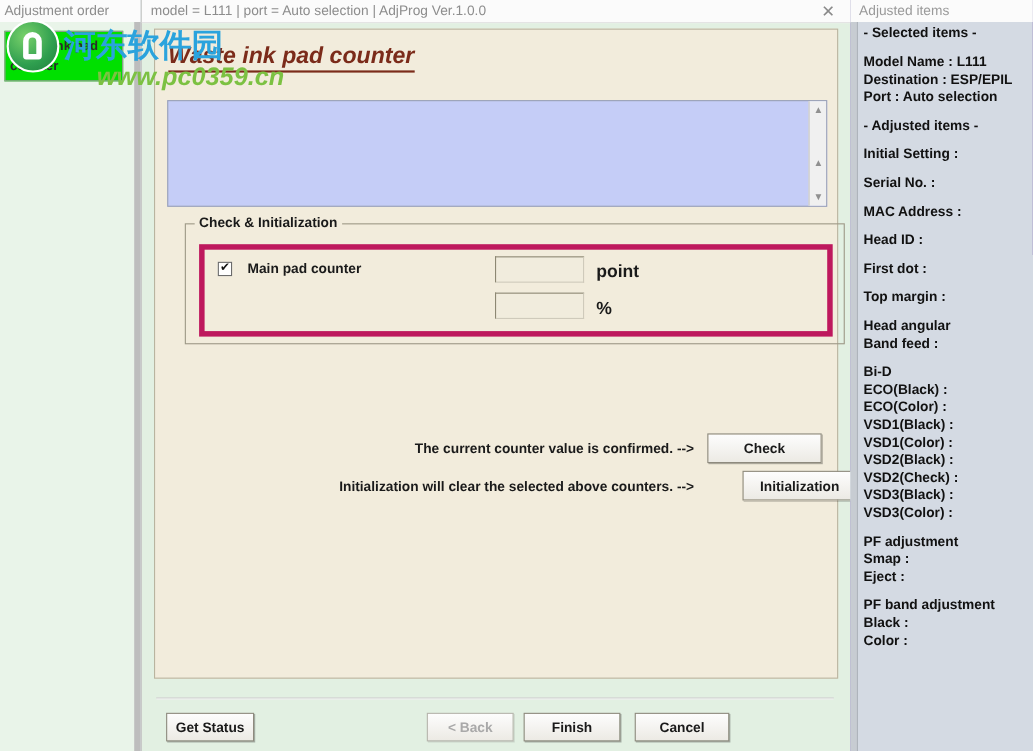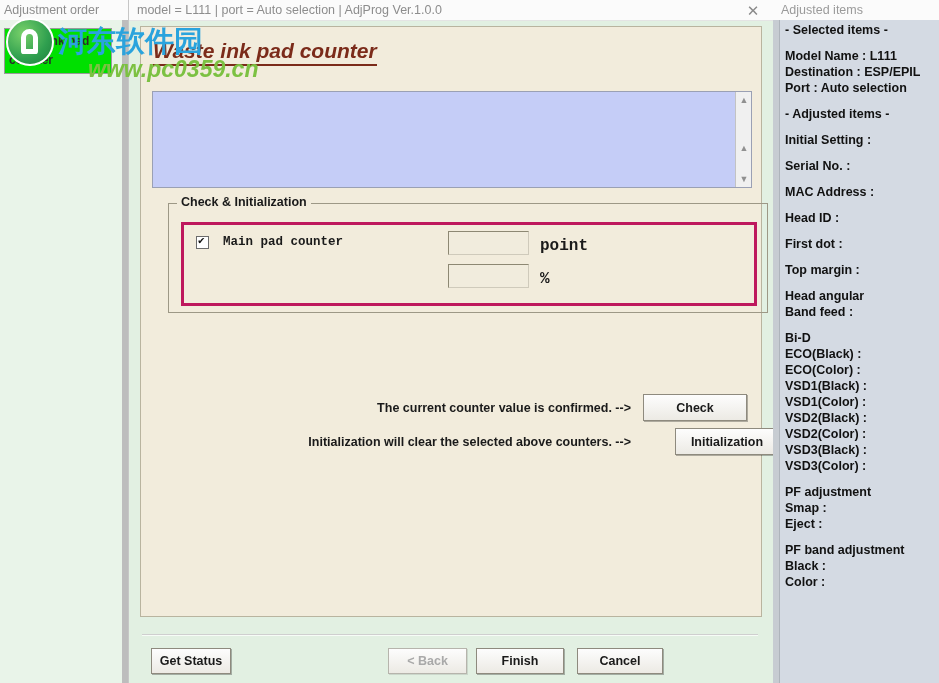--- a/index.html
+++ b/index.html
@@ -166,23 +166,22 @@
     font-size: 12.5px;
     font-weight: bold;
     color: #1a1a1a;
     white-space: nowrap;
   }
   .inner-box {
     position: absolute;
     left: 12px; top: 18px;
     width: 576px;
     height: 84px;
-    border: 3px solid #be185d;
-    box-sizing: border-box;
-    font-family: Liberation Mono, monospace;
+    border: 5px solid #be185d;
+    box-sizing: border-box;
   }
   .counter-row {
     position: absolute;
     left: 12px; top: 10px;
     display: flex;
     align-items: center;
   }
   .chk {
     width: 13px; height: 13px;
     border: 1px solid #6b6b6b;
@@ -473,21 +472,21 @@
         <div class="side-gap"></div>
         <div class="side-line">Head angular</div>
         <div class="side-line"> Band feed :</div>
         <div class="side-gap"></div>
         <div class="side-line">Bi-D</div>
         <div class="side-line"> ECO(Black)  :</div>
         <div class="side-line"> ECO(Color)  :</div>
         <div class="side-line"> VSD1(Black) :</div>
         <div class="side-line"> VSD1(Color) :</div>
         <div class="side-line"> VSD2(Black) :</div>
-        <div class="side-line"> VSD2(Color) :</div>
+        <div class="side-line"> VSD2(Check) :</div>
         <div class="side-line"> VSD3(Black) :</div>
         <div class="side-line"> VSD3(Color) :</div>
         <div class="side-gap"></div>
         <div class="side-line">PF adjustment</div>
         <div class="side-line">Smap :</div>
         <div class="side-line">Eject :</div>
         <div class="side-gap"></div>
         <div class="side-line">PF band adjustment</div>
         <div class="side-line">Black :</div>
         <div class="side-line">Color :</div>

